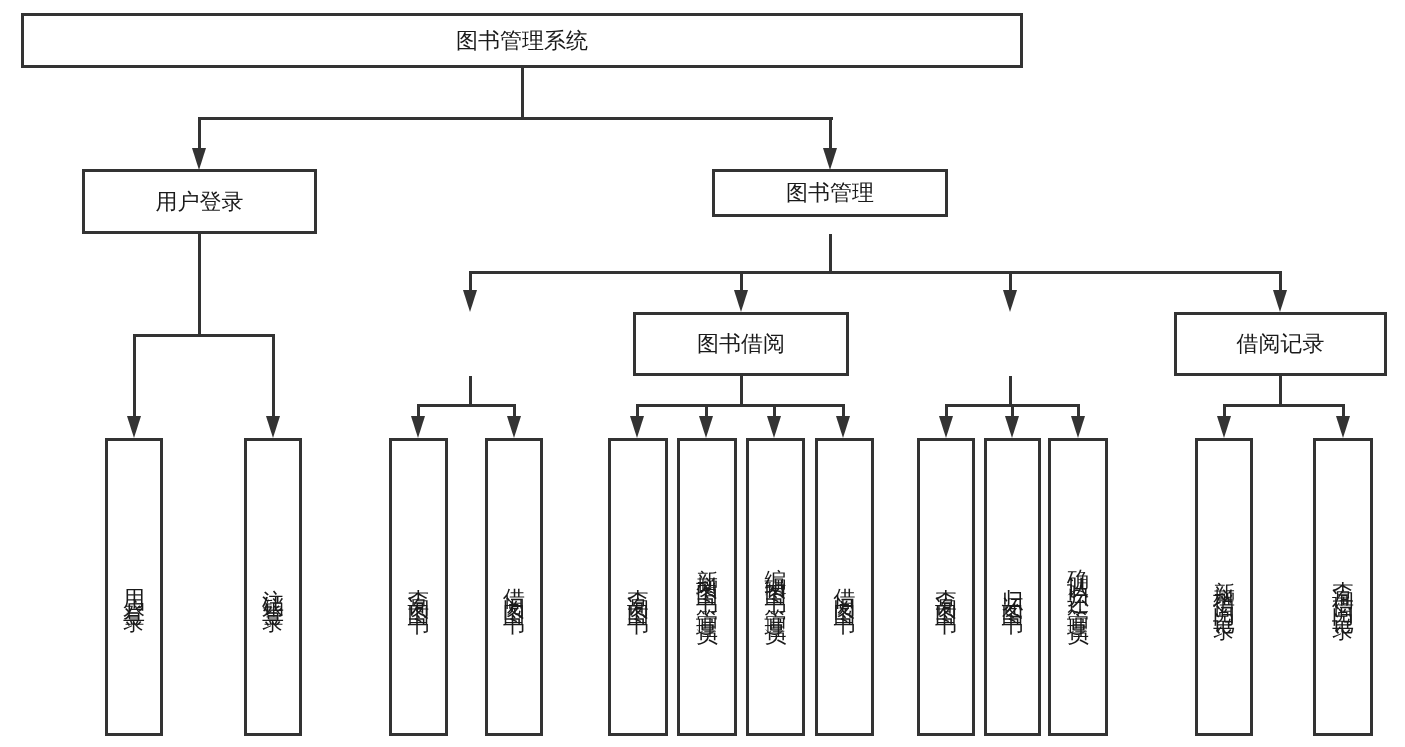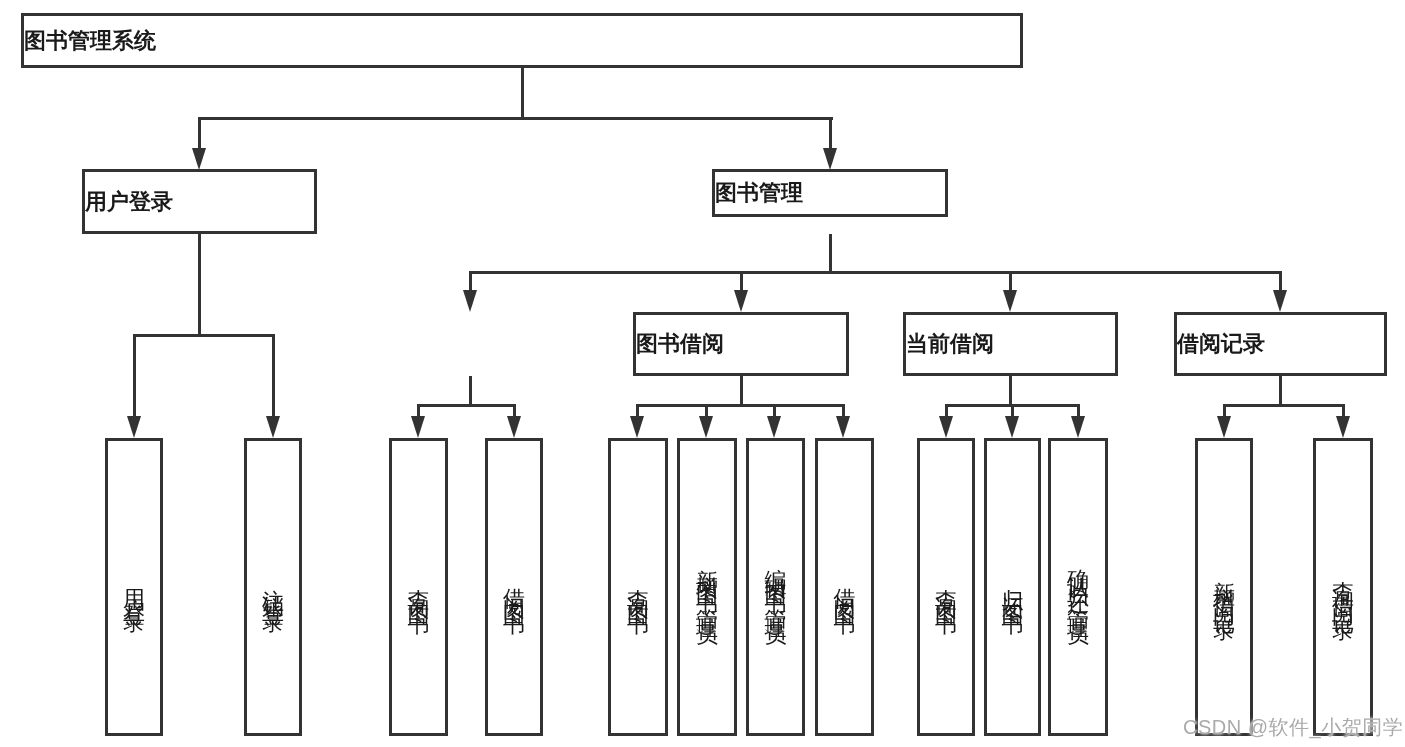--- a/index.html
+++ b/index.html
@@ -2,22 +2,22 @@
 <html><head>
 <meta charset="utf-8">
 <style>
   html,body{margin:0;padding:0;background:#ffffff;}
   #canvas{
     position:relative;width:1405px;height:747px;background:#ffffff;overflow:hidden;
     font-family:"Liberation Sans","DejaVu Sans",sans-serif;color:#1a1a1a;
   }
   .b{
     position:absolute;box-sizing:border-box;border:3px solid #333333;background:#ffffff;
-    display:flex;align-items:center;justify-content:flex-start;
-    font-size:22px;line-height:1;white-space:nowrap;font-weight:bold;
+    display:flex;align-items:center;justify-content:center;
+    font-size:22px;line-height:1;white-space:nowrap;
   }
   .vb{
     position:absolute;box-sizing:border-box;border:3px solid #333333;background:#ffffff;
     top:438px;height:298px;display:flex;align-items:center;justify-content:center;
   }
   .vtext{
     writing-mode:vertical-rl;text-orientation:mixed;
     font-size:22px;letter-spacing:8px;line-height:1;
   }
   .vl{position:absolute;width:3px;background:#333333;}
@@ -69,23 +69,20 @@
   <div class="ar" style="left:463px;top:290px"></div>
   <div class="vl" style="left:739.5px;top:272px;height:20px"></div>
   <div class="ar" style="left:734px;top:290px"></div>
   <div class="vl" style="left:1008.5px;top:272px;height:20px"></div>
   <div class="ar" style="left:1003px;top:290px"></div>
   <div class="vl" style="left:1278.5px;top:272px;height:20px"></div>
   <div class="ar" style="left:1273px;top:290px"></div>
 
   <div class="b" style="left:633px;top:312px;width:216px;height:64px">
     <span>图书借阅</span>
-  </div>
-  <div class="b" style="left:903px;top:312px;width:215px;height:64px">
-    <span>当前借阅</span>
   </div>
   <div class="b" style="left:1174px;top:312px;width:213px;height:64px">
     <span>借阅记录</span>
   </div>
 
   <div class="vl" style="left:468.5px;top:376px;height:29px"></div>
   <div class="vl" style="left:739.5px;top:376px;height:29px"></div>
   <div class="vl" style="left:1008.5px;top:376px;height:29px"></div>
   <div class="vl" style="left:1278.5px;top:376px;height:29px"></div>
 
@@ -154,15 +151,14 @@
     <span class="vtext">确认归还（管理员）</span>
   </div>
 
   <div class="vb" style="left:1195px;width:58px">
     <span class="vtext">新增借阅记录</span>
   </div>
   <div class="vb" style="left:1313px;width:60px">
     <span class="vtext">查询借阅记录</span>
   </div>
 
-  <div class="watermark">CSDN @软件_小贺同学</div>
 
 </div>
 
 </body></html>

